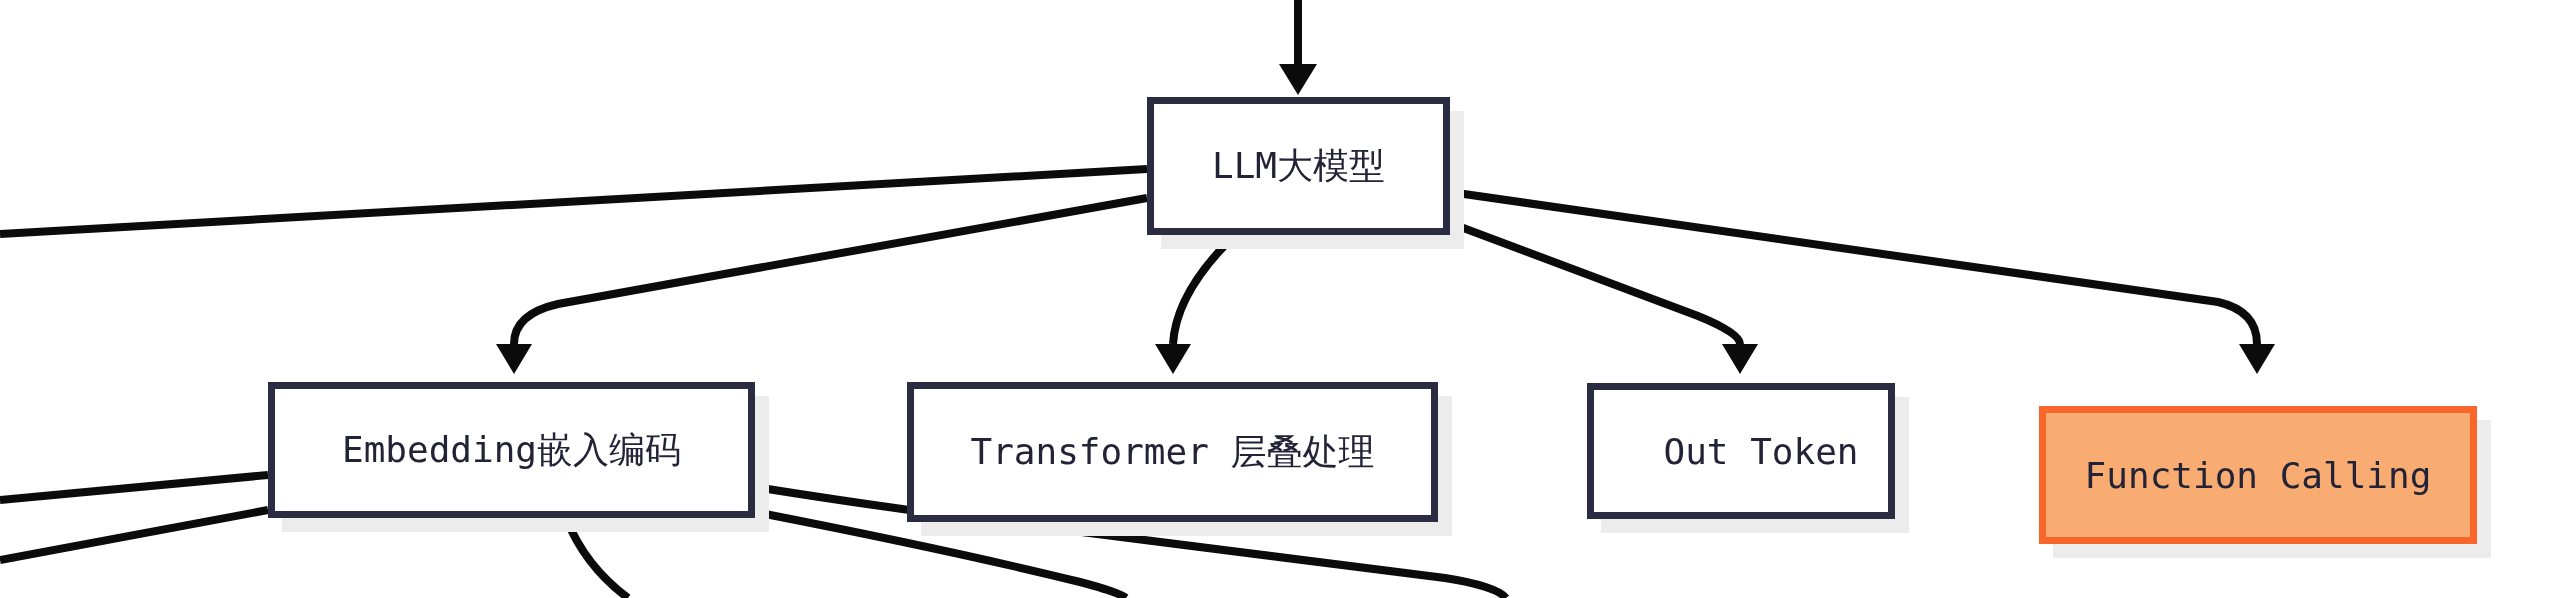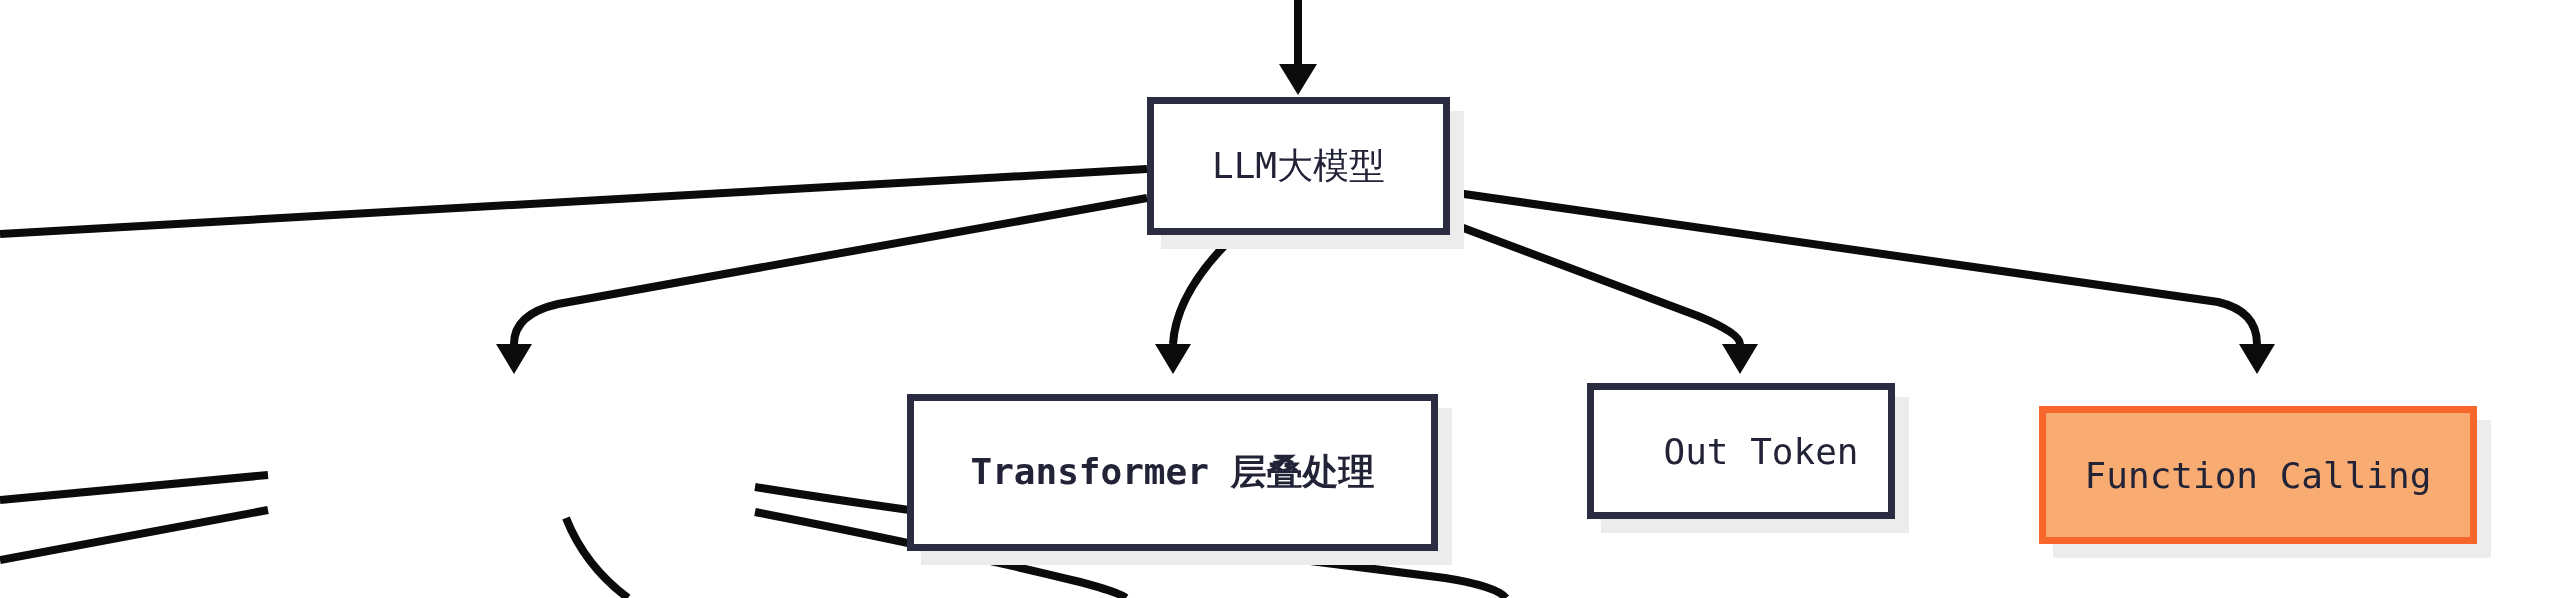--- a/index.html
+++ b/index.html
@@ -44,21 +44,21 @@
     letter-spacing: 0px;
     white-space: nowrap;
   }
   .node.highlighted {
     background: #f8ac72;
     border-color: #f8662b;
     margin-top: 24px;
   }
   .node-llm        { left: 1147px; top:  97px; width: 303px; height: 138px; }
   .node-embedding  { left:  268px; top: 382px; width: 487px; height: 136px; }
-  .node-transformer{ left:  907px; top: 394px; width: 531px; height: 157px; font-weight: bold; }
+  .node-transformer{ left:  907px; top: 382px; width: 531px; height: 140px; }
   .node-out-token  { left: 1587px; top: 383px; width: 308px; height: 136px; padding-left: 40px; }
   .node-function   { left: 2039px; top: 382px; width: 438px; height: 138px; }
 </style>
 </head>
 <body>
 
 <div id="canvas">
 
   <svg id="edge-layer" viewBox="0 0 2558 598" xmlns="http://www.w3.org/2000/svg">
 
@@ -97,20 +97,23 @@
 
     <path class="edge" d="M755,487 Q900,510 1010,523 L1445,578 Q1496,586 1506,598"></path>
 
     <path class="edge" d="M755,512 Q950,550 1080,582 Q1118,592 1126,598"></path>
   </svg>
 
   <div class="node node-llm">
     <span>LLM大模型</span>
   </div>
 
+  <div class="node node-embedding">
+    <span>Embedding嵌入编码</span>
+  </div>
 
   <div class="node node-transformer">
     <span>Transformer 层叠处理</span>
   </div>
 
   <div class="node node-out-token">
     <span>Out Token</span>
   </div>
 
   <div class="node node-function highlighted">

